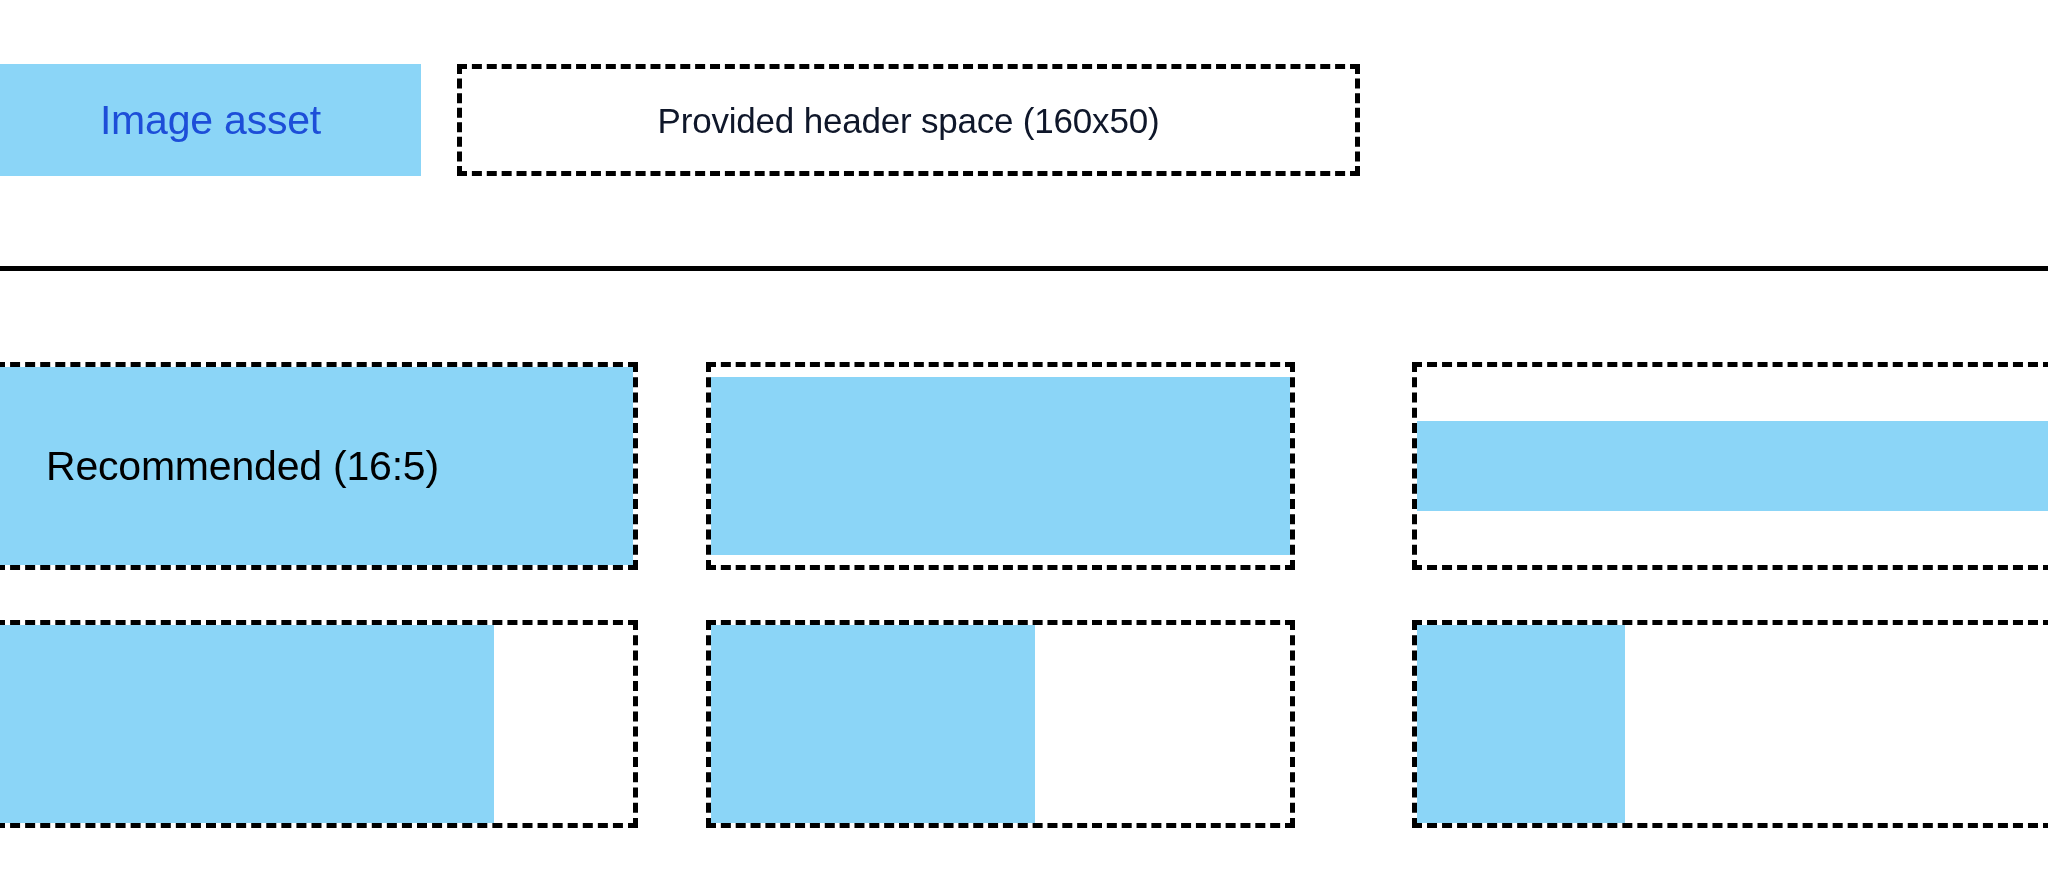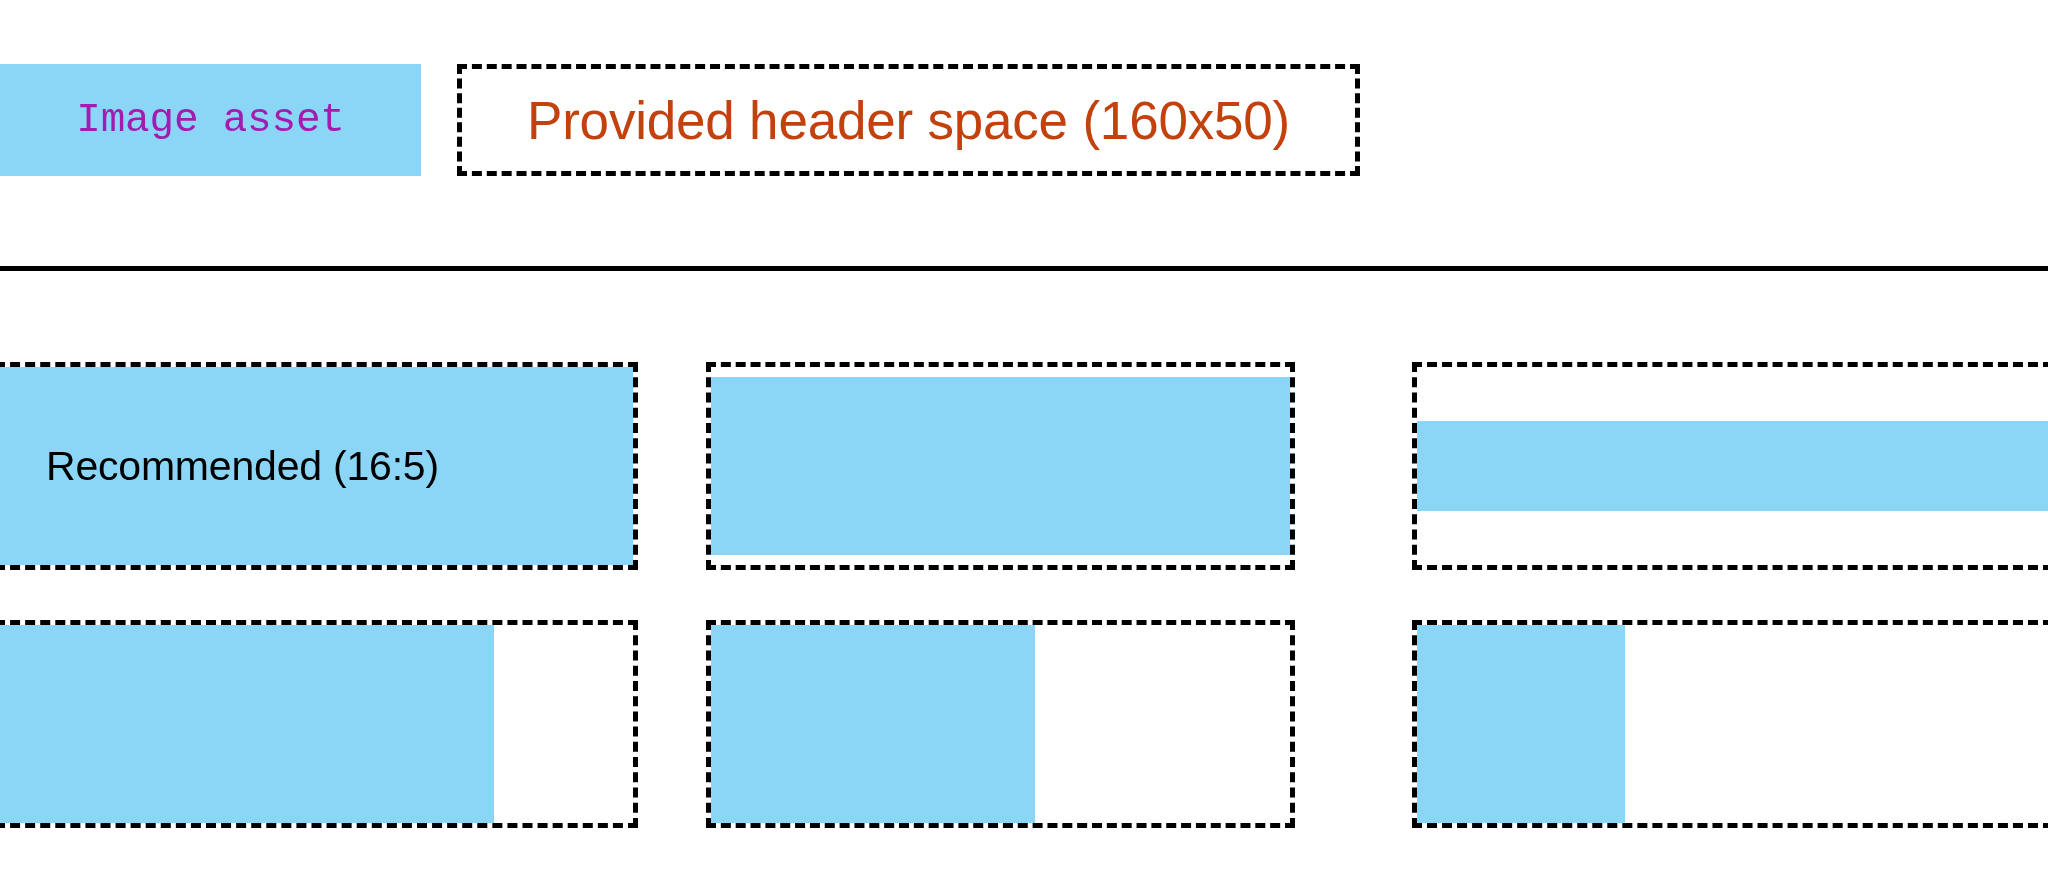--- a/index.html
+++ b/index.html
@@ -34,43 +34,42 @@
     height: 112px;
     background: #8BD5F7;
     display: flex;
     align-items: center;
     justify-content: center;
   }
   .asset-chip-label {
     font-size: 41px;
     line-height: 1;
     letter-spacing: -0.2px;
-    color: #a21caf;
+    color: #1d4ed8;
     white-space: nowrap;
-    font-family: Liberation Mono, monospace;
   }
 
   .header-space-box {
     position: absolute;
     left: 457px;
     top: 0;
     width: 903px;
     height: 112px;
     box-sizing: border-box;
     border: 5px dashed #000000;
     background: #ffffff;
     display: flex;
     align-items: center;
     justify-content: center;
   }
   .header-space-label {
-    font-size: 53px;
+    font-size: 35px;
     line-height: 1;
     letter-spacing: -0.2px;
-    color: #c2410c;
+    color: #0f172a;
     white-space: nowrap;
   }
 
   
   .divider {
     position: absolute;
     left: 0;
     top: 266px;
     width: 2048px;
     height: 5px;

